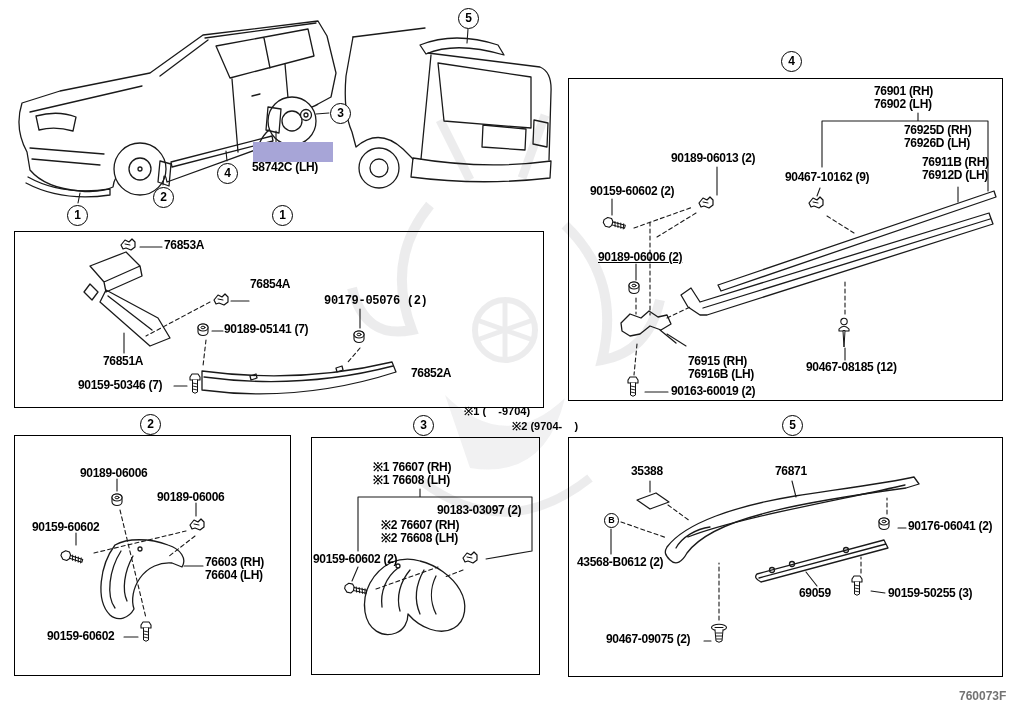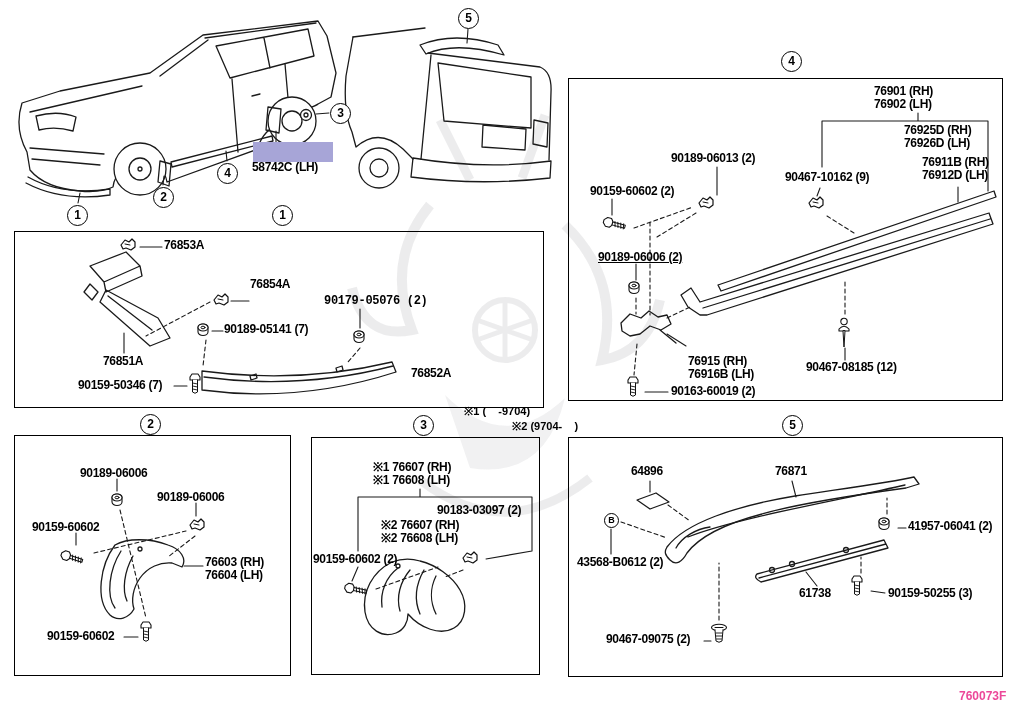--- a/index.html
+++ b/index.html
@@ -9,21 +9,21 @@
   .panel{position:absolute;border:1.6px solid #000;box-sizing:border-box;background:transparent;}
   .plabel{position:absolute;font:bold 12px/13px "Liberation Sans",sans-serif;color:#000;
           white-space:pre;letter-spacing:-0.3px;}
   .note{position:absolute;font:bold 11px/14px "Liberation Sans",sans-serif;color:#000;white-space:pre;}
   .co{position:absolute;width:19px;height:19px;border:1.7px solid #000;border-radius:50%;
       text-align:center;font:bold 12px/19px "Liberation Sans",sans-serif;color:#000;background:#fff;
       box-sizing:content-box;}
   .bmark{position:absolute;width:13px;height:13px;border:1.4px solid #000;border-radius:50%;
       text-align:center;font:bold 9px/13px "Liberation Sans",sans-serif;color:#000;background:#fff;}
   .hl{position:absolute;left:253px;top:142px;width:80px;height:20px;background:#a7a5d7;}
-  .doccode{position:absolute;font:bold 12px "Liberation Sans",sans-serif;color:#ec4899;}
+  .doccode{position:absolute;font:bold 12px "Liberation Sans",sans-serif;color:#737373;}
 </style>
 </head>
 <body>
 
 <div id="stage">
 
 <svg id="art" width="1024" height="707" viewBox="0 0 1024 707">
   <defs>
     <g id="clip">
           <path d="M1,7 L5,2 L9,4 L12,1 L15,4 L15,9 L11,12 L6,10 L3,11 Z" fill="#fff" stroke="#111" stroke-width="1.2"></path>
@@ -233,24 +233,24 @@
 76912D (LH)</div>
 <div class="plabel" style="left:671px;top:152px;">90189-06013 (2)</div>
 <div class="plabel" style="left:785px;top:171px;">90467-10162 (9)</div>
 <div class="plabel" style="left:590px;top:185px;">90159-60602 (2)</div>
 <div class="plabel" style="left:598px;top:251px;text-decoration:underline;">90189-06006 (2)</div>
 <div class="plabel" style="left:688px;top:339px;margin-top:16px;">76915 (RH)
 76916B (LH)</div>
 <div class="plabel" style="left:671px;top:385px;">90163-60019 (2)</div>
 <div class="plabel" style="left:806px;top:361px;">90467-08185 (12)</div>
 
-<div class="plabel" style="left:631px;top:465px;">64896</div>
+<div class="plabel" style="left:631px;top:465px;">35388</div>
 <div class="plabel" style="left:775px;top:465px;">76871</div>
 <div class="plabel" style="left:577px;top:556px;">43568-B0612 (2)</div>
-<div class="plabel" style="left:908px;top:520px;">41957-06041 (2)</div>
-<div class="plabel" style="left:799px;top:587px;">61738</div>
+<div class="plabel" style="left:908px;top:520px;">90176-06041 (2)</div>
+<div class="plabel" style="left:799px;top:587px;">69059</div>
 <div class="plabel" style="left:888px;top:587px;">90159-50255 (3)</div>
 <div class="plabel" style="left:606px;top:633px;">90467-09075 (2)</div>
 <div class="bmark" style="left:604px;top:513px;">B</div>
 
 <div class="doccode" style="left:959px;top:689px;">760073F</div>
 
 </div>
 
 </body></html>

